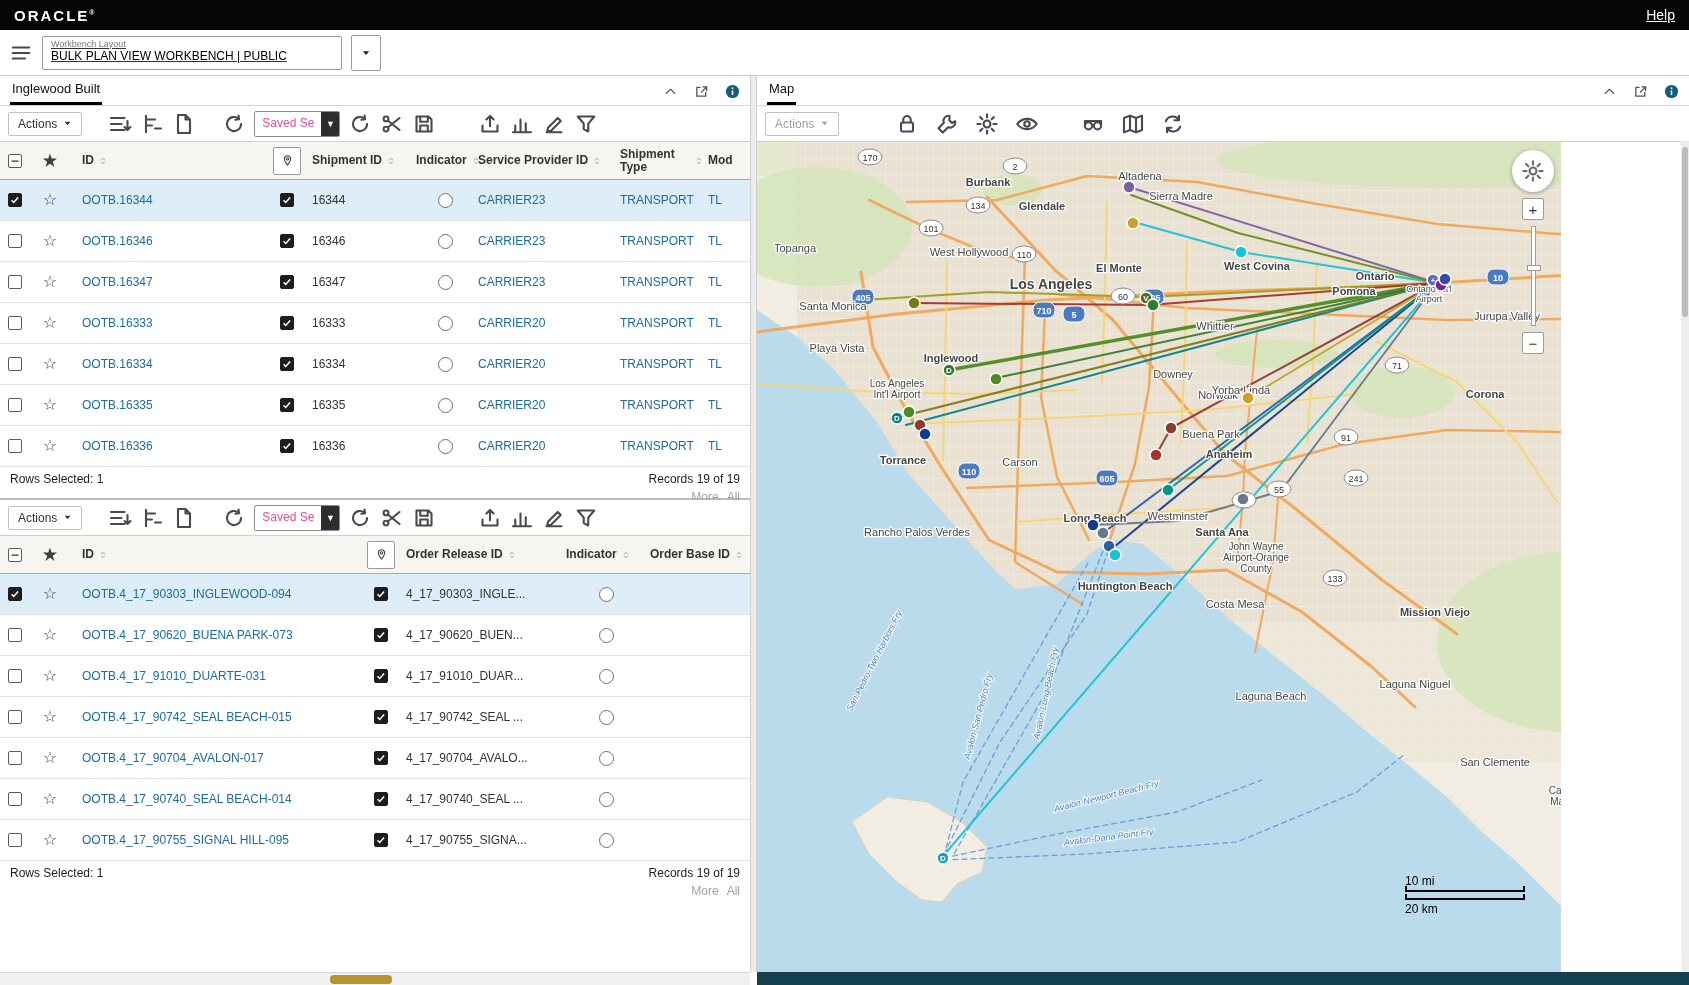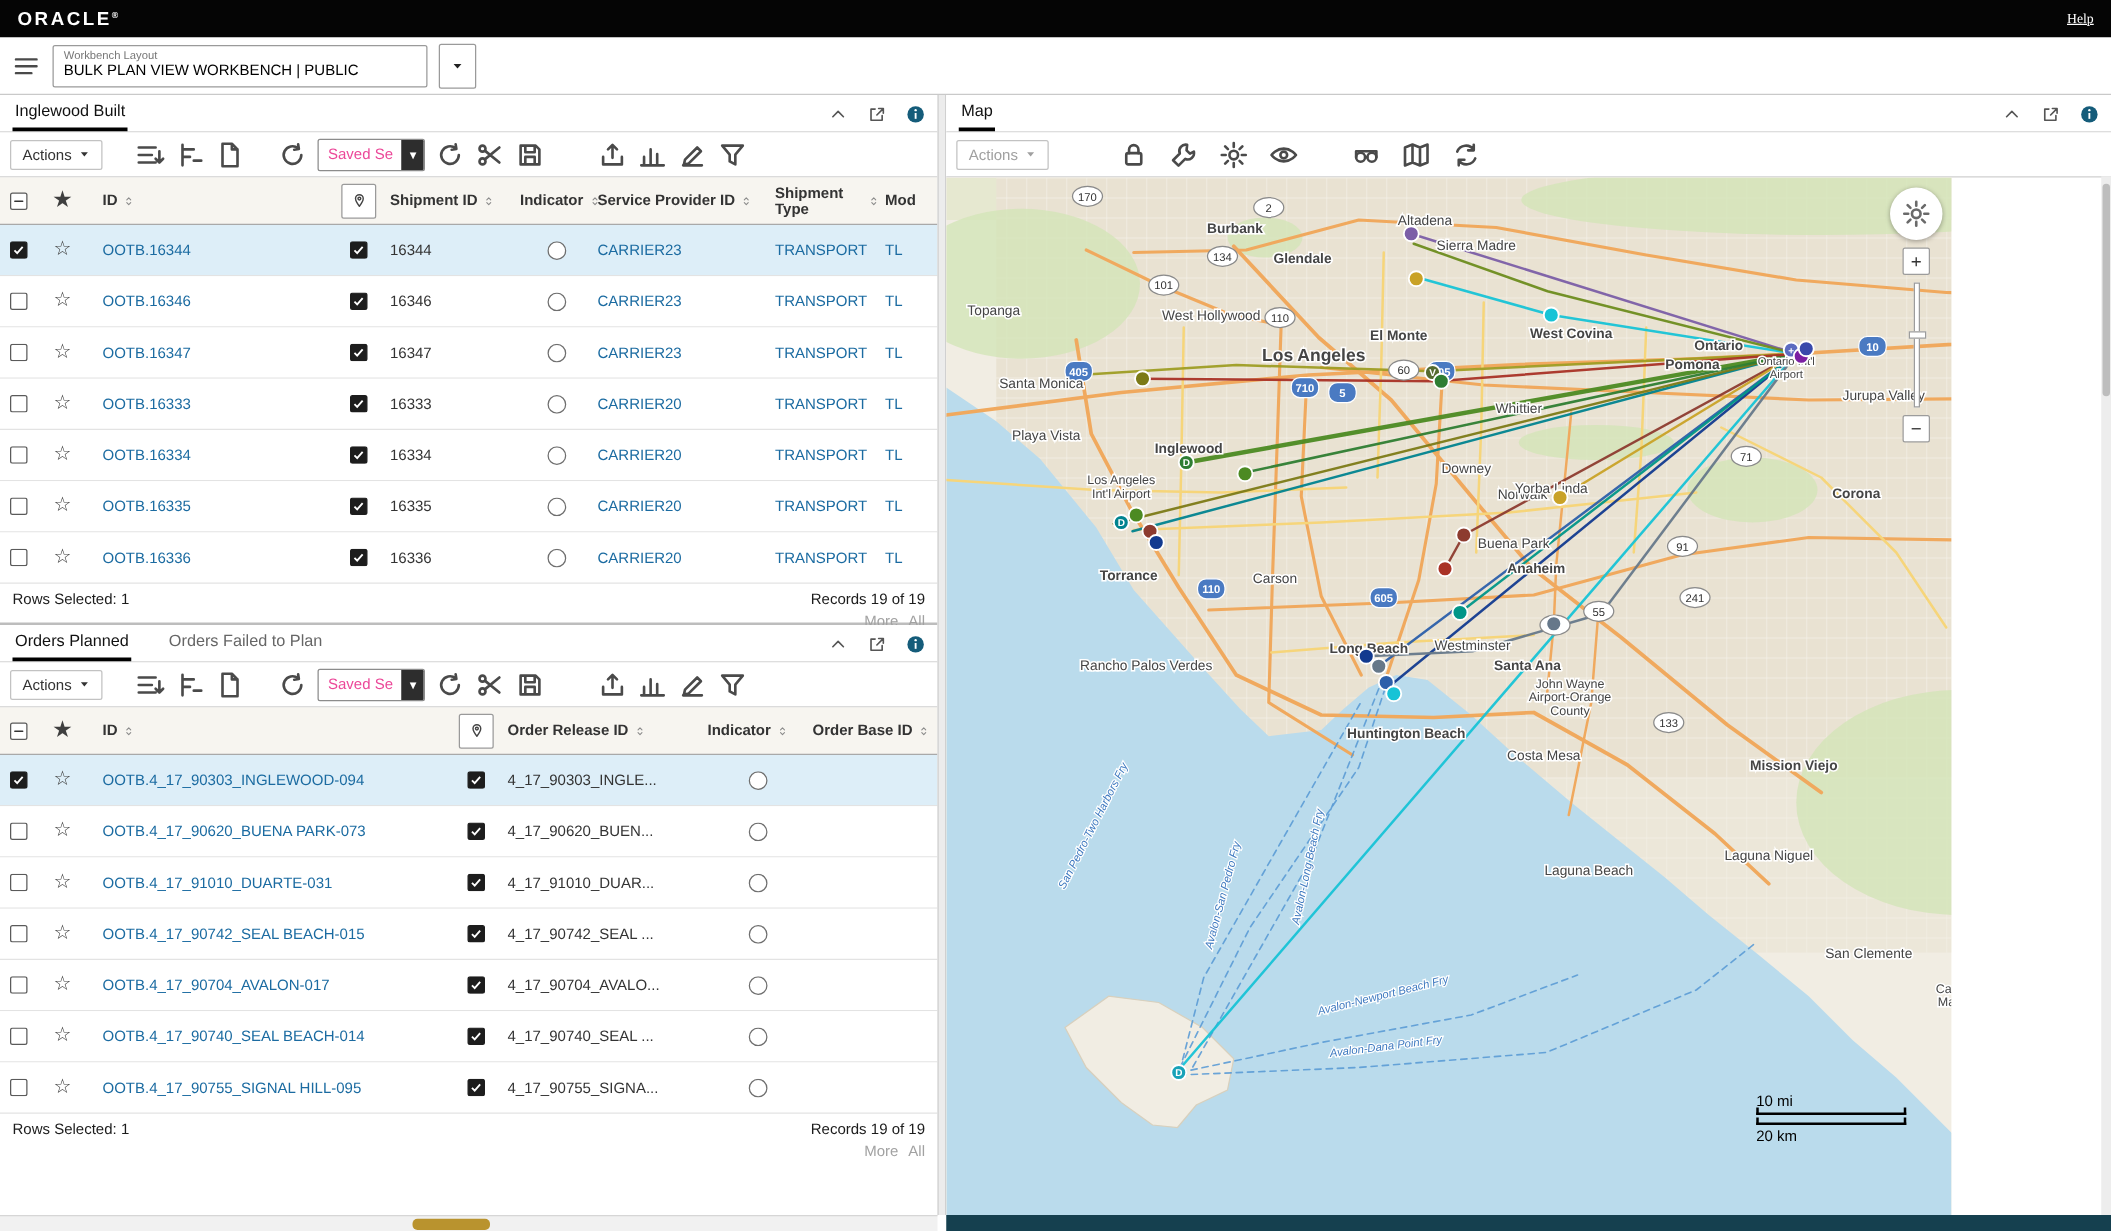--- a/index.html
+++ b/index.html
@@ -4,22 +4,22 @@
 <style>
   html,body{margin:0;padding:0;}
   body{width:1689px;height:985px;position:relative;overflow:hidden;background:#fff;
        font-family:"Liberation Sans",sans-serif;font-size:12px;color:#333;}
   a{color:#1b6ba1;text-decoration:none;}
 
   
   #topbar{position:absolute;left:0;top:0;width:1689px;height:30px;background:#050505;display:flex;align-items:center;padding:0 14px;box-sizing:border-box;}
   #brand{color:#fff;font-weight:bold;font-size:15px;letter-spacing:2px;}
   #brand sup{font-size:7px;}
-  #help-link{margin-left:auto;color:#fff;font-size:11px;text-decoration:underline;font-family:Liberation Serif, serif;}
-  #wbbar{position:absolute;left:0;top:30px;width:1689px;height:46px;background:#fff;border-bottom:1px solid #c9c9c9;display:flex;align-items:center;padding:0 10px;box-sizing:border-box;gap:10px;}
+  #help-link{margin-left:auto;color:#fff;font-size:14px;text-decoration:underline;}
+  #wbbar{position:absolute;left:0;top:30px;width:1689px;height:46px;background:#fff;border-bottom:1px solid #c9c9c9;display:flex;align-items:center;padding:0 10px;box-sizing:border-box;gap:10px;text-decoration:underline;}
   .wb-icon{color:#4a4a4a;width:22px;height:22px;}
   #wb-box{border:1px solid #9a9a9a;border-radius:2px;width:300px;height:34px;padding:2px 8px;box-sizing:border-box;background:#fff;}
   #wb-box .lbl{font-size:9px;color:#777;}
   #wb-box .val{font-size:12px;color:#000000;}
   #wb-caret{border:1px solid #9a9a9a;border-radius:2px;width:28px;height:34px;margin-left:-1px;display:flex;align-items:center;justify-content:center;color:#222;background:#fff;}
 
   
   .panel-hdr{height:30px;display:flex;align-items:flex-end;background:#fff;border-bottom:1px solid #d4d4d4;padding:0 10px;box-sizing:border-box;}
   .panel-title{font-size:13px;color:#111;padding:6px 2px;border-bottom:3px solid #000;}
   .tab-inactive{font-size:13px;color:#666;padding:6px 2px;margin-left:28px;border-bottom:3px solid transparent;}
@@ -453,43 +453,20 @@
         <div>Records 19 of 19</div>
         <div class="more-all">
           <span>More</span>
           <span>All</span>
         </div>
       </span>
     </div>
   </div>
 
   <div id="ord-panel">
-    <div class="panel-hdr">
-      <span class="panel-title">Orders Planned</span>
-      <span class="tab-inactive">Orders Failed to Plan</span>
-      <span class="hdr-right">
-        <span class="ic">
-            <svg viewBox="0 0 16 16" fill="none" stroke="currentColor" stroke-width="1.4" stroke-linecap="round" stroke-linejoin="round">
-              <path d="M3.5 10l4.5-4.5L12.5 10"></path>
-            </svg>
-          </span>
-        <span class="ic">
-            <svg viewBox="0 0 16 16" fill="none" stroke="currentColor" stroke-width="1.4" stroke-linecap="round" stroke-linejoin="round">
-              <path d="M6.5 3.5H3v9.5h9.5V9M9.5 3h4v4M13.2 3.3L8 8.5"></path>
-            </svg>
-          </span>
-        <span class="ic ic-info">
-            <svg viewBox="0 0 16 16">
-              <circle cx="8" cy="8" r="7" fill="currentColor"></circle>
-              <rect x="7.2" y="6.8" width="1.6" height="5" fill="#fff"></rect>
-              <circle cx="8" cy="4.4" r="1" fill="#fff"></circle>
-            </svg>
-          </span>
-      </span>
-    </div>
     <div class="toolbar">
       <span class="btn-actions">
           <span>Actions</span>
           <span class="ic" style="width:9px;height:9px">
             <svg viewBox="0 0 16 16">
               <path d="M3 5h10L8 11z" fill="currentColor"></path>
             </svg>
           </span>
         </span>
       <span class="tb-sep"></span>

